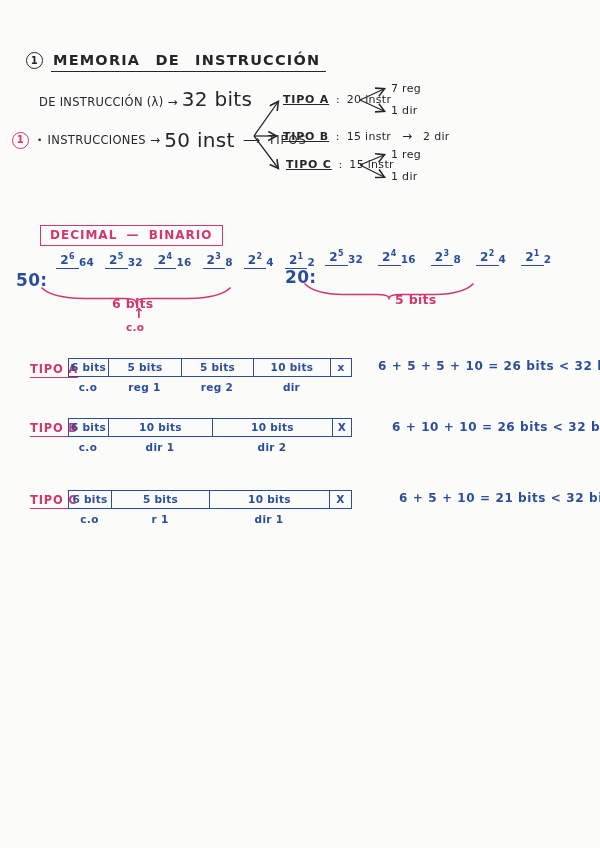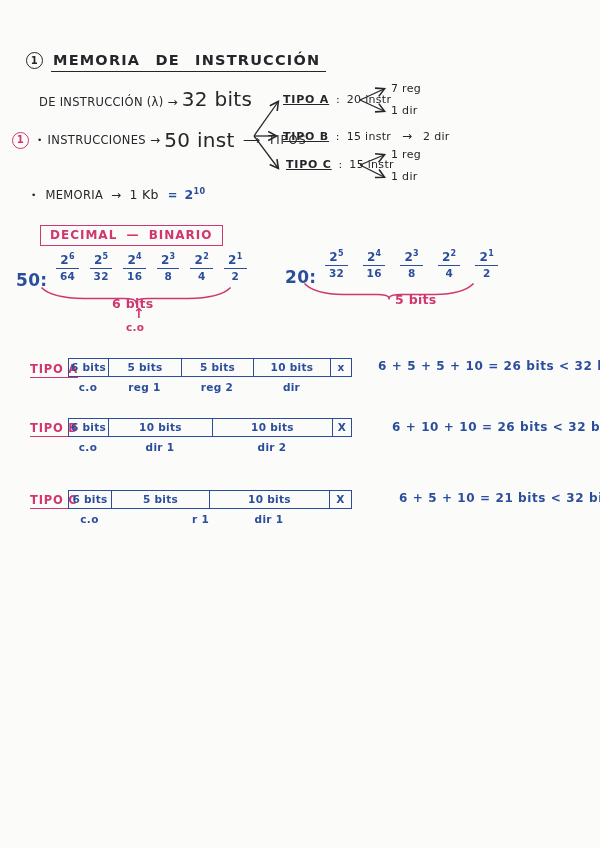--- a/index.html
+++ b/index.html
@@ -17,21 +17,21 @@
   .note .big{font-size:20px;font-weight:500;}
   .bullet{margin-right:5px;font-size:9px;vertical-align:1px;}
   .arrow{padding:0 4px;font-size:12px;}
   .branch{font-size:11px;white-space:nowrap;}
   .branch .bname{font-weight:bold;text-decoration:underline;letter-spacing:.8px;}
   .operand{font-size:11px;white-space:nowrap;}
   .db-box{border:1.6px solid #d0376f;color:#d0376f;font-size:12px;font-weight:bold;
           letter-spacing:1px;padding:2px 9px 3px;word-spacing:4px;background:transparent;}
   .conv{display:flex;align-items:flex-start;color:#2b4e9c;}
   .conv .cnum{font-size:17px;font-weight:bold;margin-right:9px;margin-top:17px;}
-  .frac{display:inline-flex;flex-direction:column;align-items:center;margin-right:11px;}
+  .frac{display:inline-flex;flex-direction:row;align-items:center;margin-right:11px;}
   .frac .num{border-bottom:1.5px solid #2b4e9c;padding:0 4px 1px;font-size:12px;font-weight:bold;line-height:1.1;}
   .frac .num sup{font-size:8px;font-weight:bold;}
   .frac .den{font-size:10.5px;font-weight:bold;padding-top:1px;}
   .pink-note{color:#d0376f;font-weight:bold;}
   .fmt-name{color:#d0376f;font-size:11.5px;font-weight:bold;letter-spacing:.8px;
             border-bottom:1.5px solid #d0376f;padding-bottom:1px;}
   .fmt-table{display:flex;border:1.7px solid #2b4e9c;background:transparent;}
   .fmt-cell{border-right:1.7px solid #2b4e9c;color:#2b4e9c;font-size:10.5px;font-weight:bold;
             text-align:center;height:17px;line-height:17px;box-sizing:border-box;}
   .fmt-cell:last-child{border-right:none;}
@@ -59,28 +59,20 @@
     <span class="circled pink" style="margin-right:8px;">1</span>
     <span class="bullet">•</span>
     <span>INSTRUCCIONES</span>
     <span class="arrow">→</span>
     <span class="big">50 inst</span>
     <span class="arrow" style="padding:0 8px;">⟶</span>
     <span style="letter-spacing:1px;">TIPOS</span>
   </div>
 
 
-  <div class="abs note" style="left:31px;top:187px;">
-    <span class="bullet">•</span>
-    <span>MEMORIA</span>
-    <span class="arrow">→</span>
-    <span class="big" style="font-size:12.5px;">1 Kb</span>
-    <span class="ink-blue" style="font-weight:bold;padding-left:5px;">=</span>
-    <span class="ink-blue" style="font-weight:bold;font-size:12.5px;padding-left:3px;"><span>2</span><sup style="font-size:8px;">10</sup></span>
-  </div>
 
   <svg class="abs" style="left:250px;top:80px;" width="140" height="105" viewBox="0 0 140 105">
     <defs>
       <marker id="ah" markerWidth="9" markerHeight="9" refX="6.5" refY="4" orient="auto">
         <path d="M0.5,0.5 L7,4 L0.5,7.5" fill="none" stroke="#26262a" stroke-width="1.2"></path>
       </marker>
     </defs>
     <line x1="4" y1="56" x2="28" y2="22" marker-end="url(#ah)"></line>
     <line x1="4" y1="56" x2="26" y2="56" marker-end="url(#ah)"></line>
     <line x1="4" y1="56" x2="28" y2="88" marker-end="url(#ah)"></line>
@@ -212,19 +204,19 @@
 
   <div class="abs fmt-name" style="left:30px;top:493px;">TIPO C</div>
   <div class="abs fmt-table" style="left:68px;top:490px;">
     <div class="fmt-cell" style="width:43px;">6 bits</div>
     <div class="fmt-cell" style="width:98px;">5 bits</div>
     <div class="fmt-cell" style="width:120px;">10 bits</div>
     <div class="fmt-cell" style="width:21px;">X</div>
   </div>
   <div class="abs fmt-labels" style="left:68px;top:513px;">
     <div class="fmt-label" style="width:43px;">c.o</div>
-    <div class="fmt-label" style="width:98px;text-align:right;">r 1</div>
+    <div class="fmt-label" style="width:98px;">r 1</div>
     <div class="fmt-label" style="width:120px;">dir 1</div>
     <div class="fmt-label" style="width:21px;"></div>
   </div>
   <div class="abs equation" style="left:399px;top:491px;">6 + 5 + 10 = 21 bits &lt; 32 bits</div>
 
 </div>
 
 </body></html>

